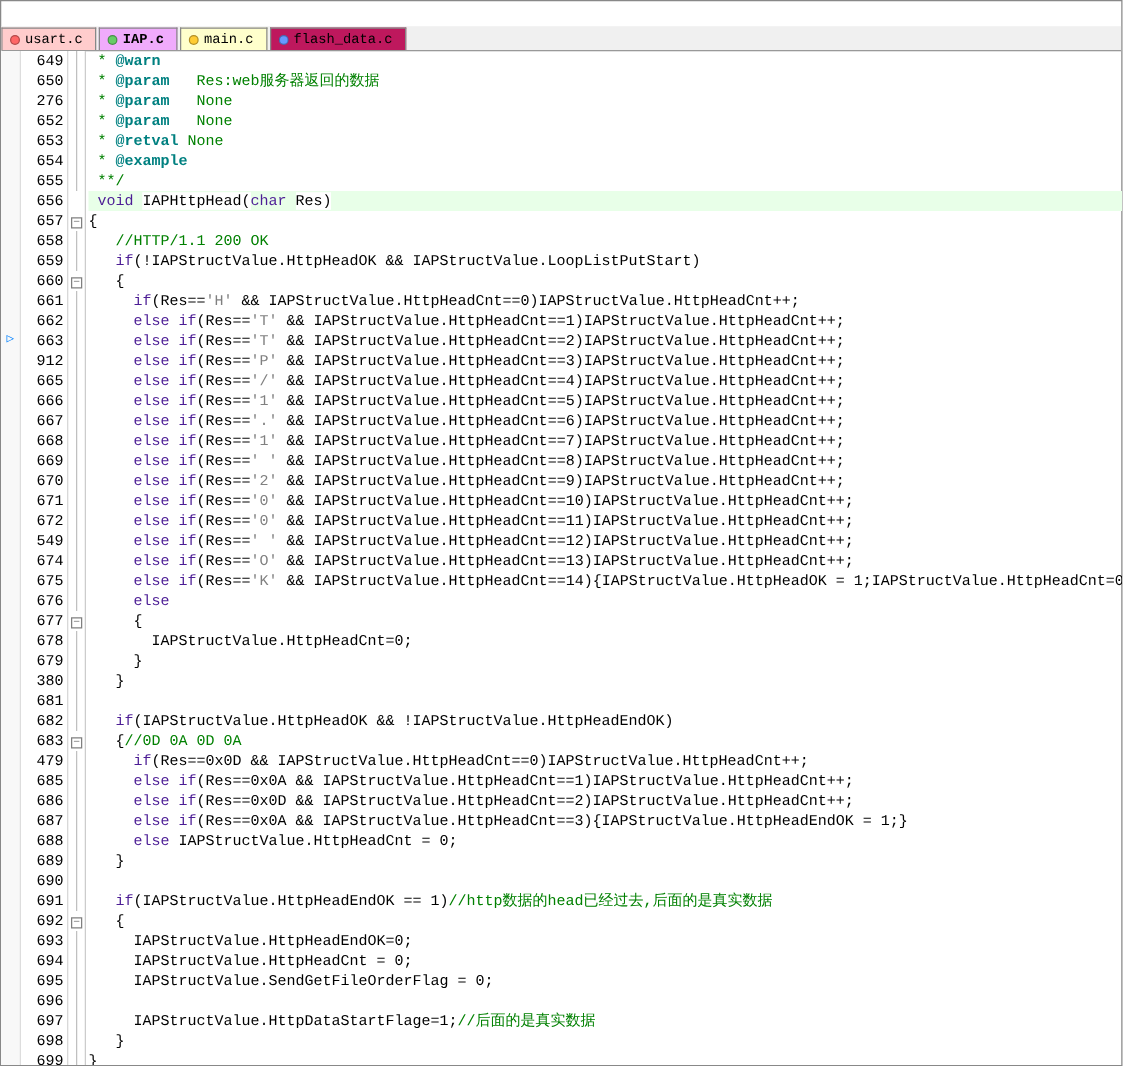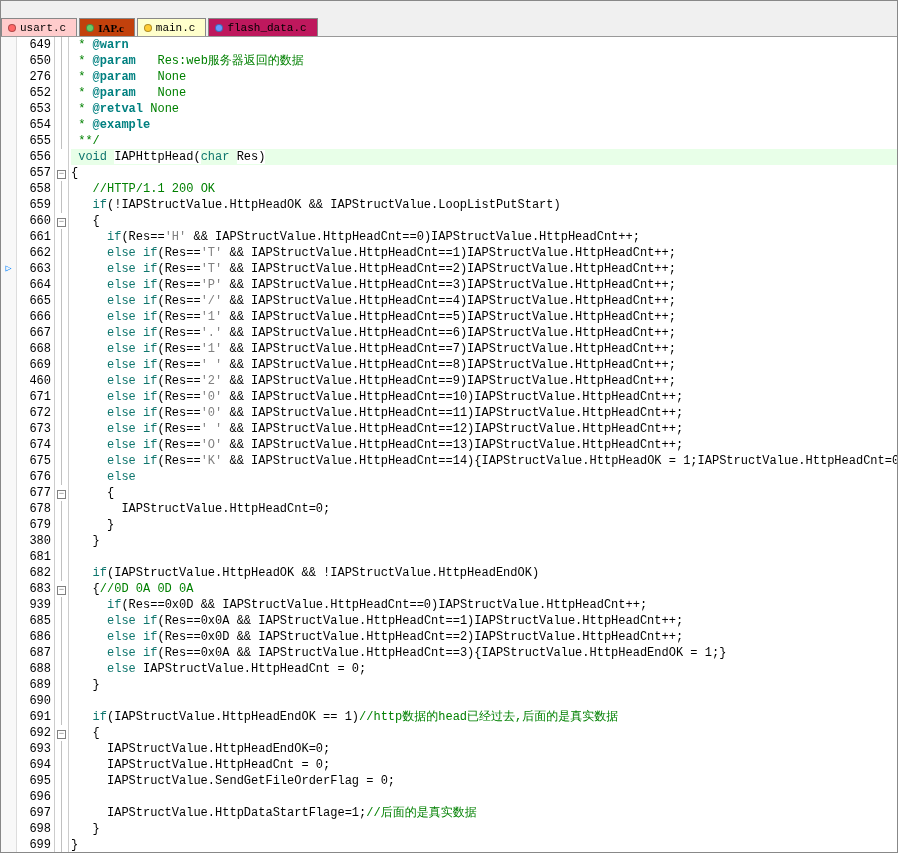--- a/index.html
+++ b/index.html
@@ -9,36 +9,37 @@
   background: #fff;
   width: 898px;
   height: 853px;
   overflow: hidden;
   border: 1px solid #888;
 }
 .tab-bar {
   display: flex;
   background: #f0f0f0;
   border-bottom: 1px solid #999;
-  height: 36px;
+  height: 20px;
   align-items: flex-end;
+  margin-top: 20px;
 }
 .tab {
   display: flex;
   align-items: center;
   padding: 2px 10px 2px 6px;
   border: 1px solid #888;
   border-bottom: none;
   margin-right: 2px;
   font-size: 11px;
   height: 18px;
   cursor: pointer;
 }
 .tab.pink { background: #ffcccc; }
-.tab.green { background: #c2410c; font-weight: bold; font-family: Liberation Serif, serif; }
+.tab.green { background: #f0abfc; font-weight: bold; }
 .tab.yellow { background: #ffffcc; }
 .tab.blue { background: #be185d; }
 .tab-dot {
   width: 8px; height: 8px; border-radius: 50%;
   margin-right: 4px; border: 1px solid rgba(0,0,0,0.3);
 }
 .tab.pink .tab-dot { background: #ff6666; }
 .tab.green .tab-dot { background: #66cc66; }
 .tab.yellow .tab-dot { background: #ffcc33; }
 .tab.blue .tab-dot { background: #6699ff; }
@@ -66,21 +67,21 @@
 }
 .fold-col {
   width: 14px;
   background: #fff;
   border-right: 1px solid #ccc;
   flex-shrink: 0;
 }
 .line { height: 16px; line-height: 16px; white-space: pre; }
 .code-area { flex: 1; padding-left: 2px; }
 .code-line { height: 16px; line-height: 16px; white-space: pre; }
-.kw { color: #0f766e; }
+.kw { color: #4c1d95; }
 .str { color: #808080; }
 .comment-green { color: #008000; }
 .doc-tag { color: #008080; font-weight: bold; margin-top: 40px; }
 .hl-func {
   background: #ffffff;
 }
 .hl-line {
   background: #e8ffe8;
 }
 .fold-box {
@@ -193,41 +194,41 @@
       <div class="line">654</div>
       <div class="line">655</div>
       <div class="line">656</div>
       <div class="line">657</div>
       <div class="line">658</div>
       <div class="line">659</div>
       <div class="line">660</div>
       <div class="line">661</div>
       <div class="line">662</div>
       <div class="line">663</div>
-      <div class="line">664</div>
+      <div class="line">912</div>
       <div class="line">665</div>
       <div class="line">666</div>
       <div class="line">667</div>
       <div class="line">668</div>
       <div class="line">669</div>
-      <div class="line">460</div>
+      <div class="line">670</div>
       <div class="line">671</div>
       <div class="line">672</div>
-      <div class="line">673</div>
+      <div class="line">549</div>
       <div class="line">674</div>
       <div class="line">675</div>
       <div class="line">676</div>
       <div class="line">677</div>
       <div class="line">678</div>
       <div class="line">679</div>
       <div class="line">380</div>
       <div class="line">681</div>
       <div class="line">682</div>
       <div class="line">683</div>
-      <div class="line">939</div>
+      <div class="line">479</div>
       <div class="line">685</div>
       <div class="line">686</div>
       <div class="line">687</div>
       <div class="line">688</div>
       <div class="line">689</div>
       <div class="line">690</div>
       <div class="line">691</div>
       <div class="line">692</div>
       <div class="line">693</div>
       <div class="line">694</div>

